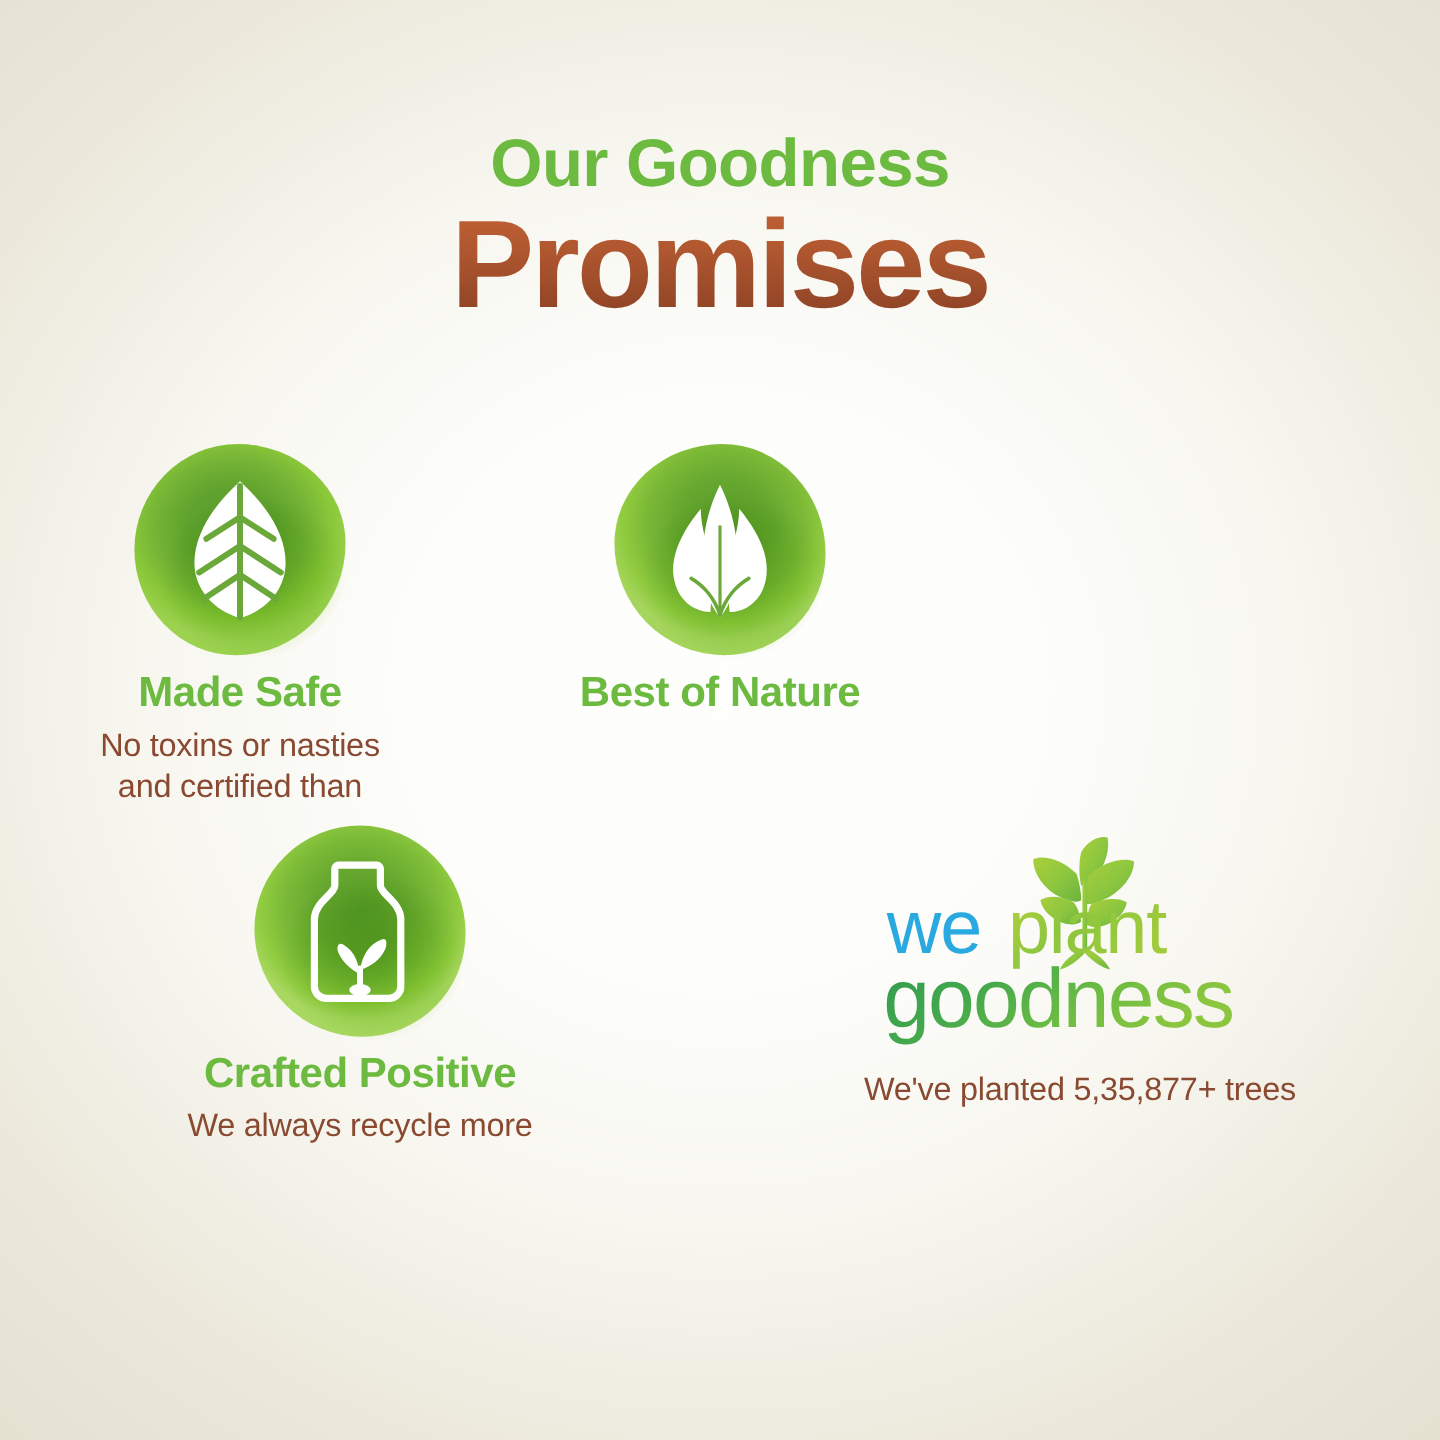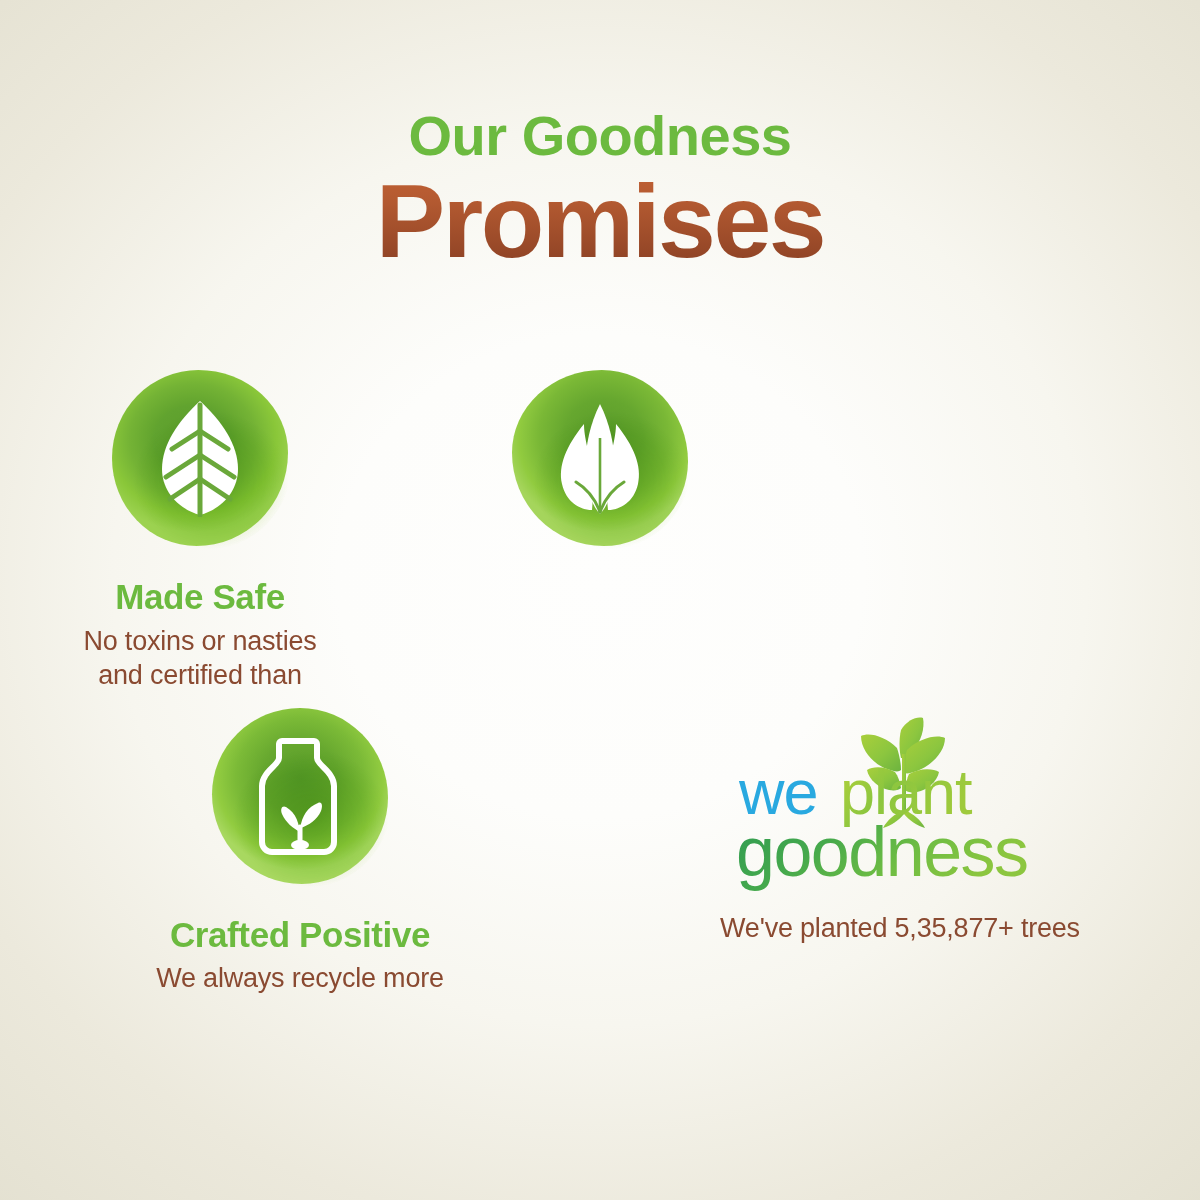--- a/index.html
+++ b/index.html
@@ -94,21 +94,21 @@
   .blob-4 {
     border-radius:50% 50% 49% 51% / 49% 51% 49% 51%;
     background:
       radial-gradient(ellipse 55% 52% at 50% 40%, #5c9c2f 0%, #69a734 40%, #7db93c 66%, #94cb46 86%, #a9d765 100%);
   }
 
   .badge svg { position:relative; z-index:2; display:block; }
 
   
   .p-title {
-    margin-top:32px;
+    margin-top:12px;
     font-size:35px;
     font-weight:700;
     color:#6cba3f;
     letter-spacing:-0.4px;
     line-height:1.1;
   }
 
   .p-desc {
     margin-top:7px;
     font-size:27px;
@@ -165,20 +165,21 @@
         <div class="blob blob-2"></div>
         <svg width="112" height="120" viewBox="0 0 112 120">
           <path fill="#ffffff" d="M40 26 C22 48 14 68 18 86 C22 104 36 112 48 112 C50 96 48 70 44 52 C41 40 40 32 40 26 Z"></path>
           <path fill="#ffffff" d="M72 26 C90 48 98 68 94 86 C90 104 76 112 64 112 C62 96 64 70 68 52 C71 40 72 32 72 26 Z"></path>
           <path fill="#ffffff" d="M56 6 C44 30 40 56 42 78 C44 98 50 110 56 116 C62 110 68 98 70 78 C72 56 68 30 56 6 Z"></path>
           <line x1="56" y1="40" x2="56" y2="114" stroke="#6aa83a" stroke-width="2.6"></line>
           <path d="M56 114 C50 98 42 90 32 84" stroke="#6aa83a" stroke-width="3" fill="none" stroke-linecap="round"></path>
           <path d="M56 114 C62 98 70 90 80 84" stroke="#6aa83a" stroke-width="3" fill="none" stroke-linecap="round"></path>
         </svg>
       </div>
+      <div class="p-title">Best of Nature</div>
     </div>
 
   </div>
 
   <div class="row row-2">
 
     <div class="cell cell-plastic">
       <div class="badge">
         <div class="blob blob-4"></div>
         <svg width="96" height="122" viewBox="0 0 96 122">

